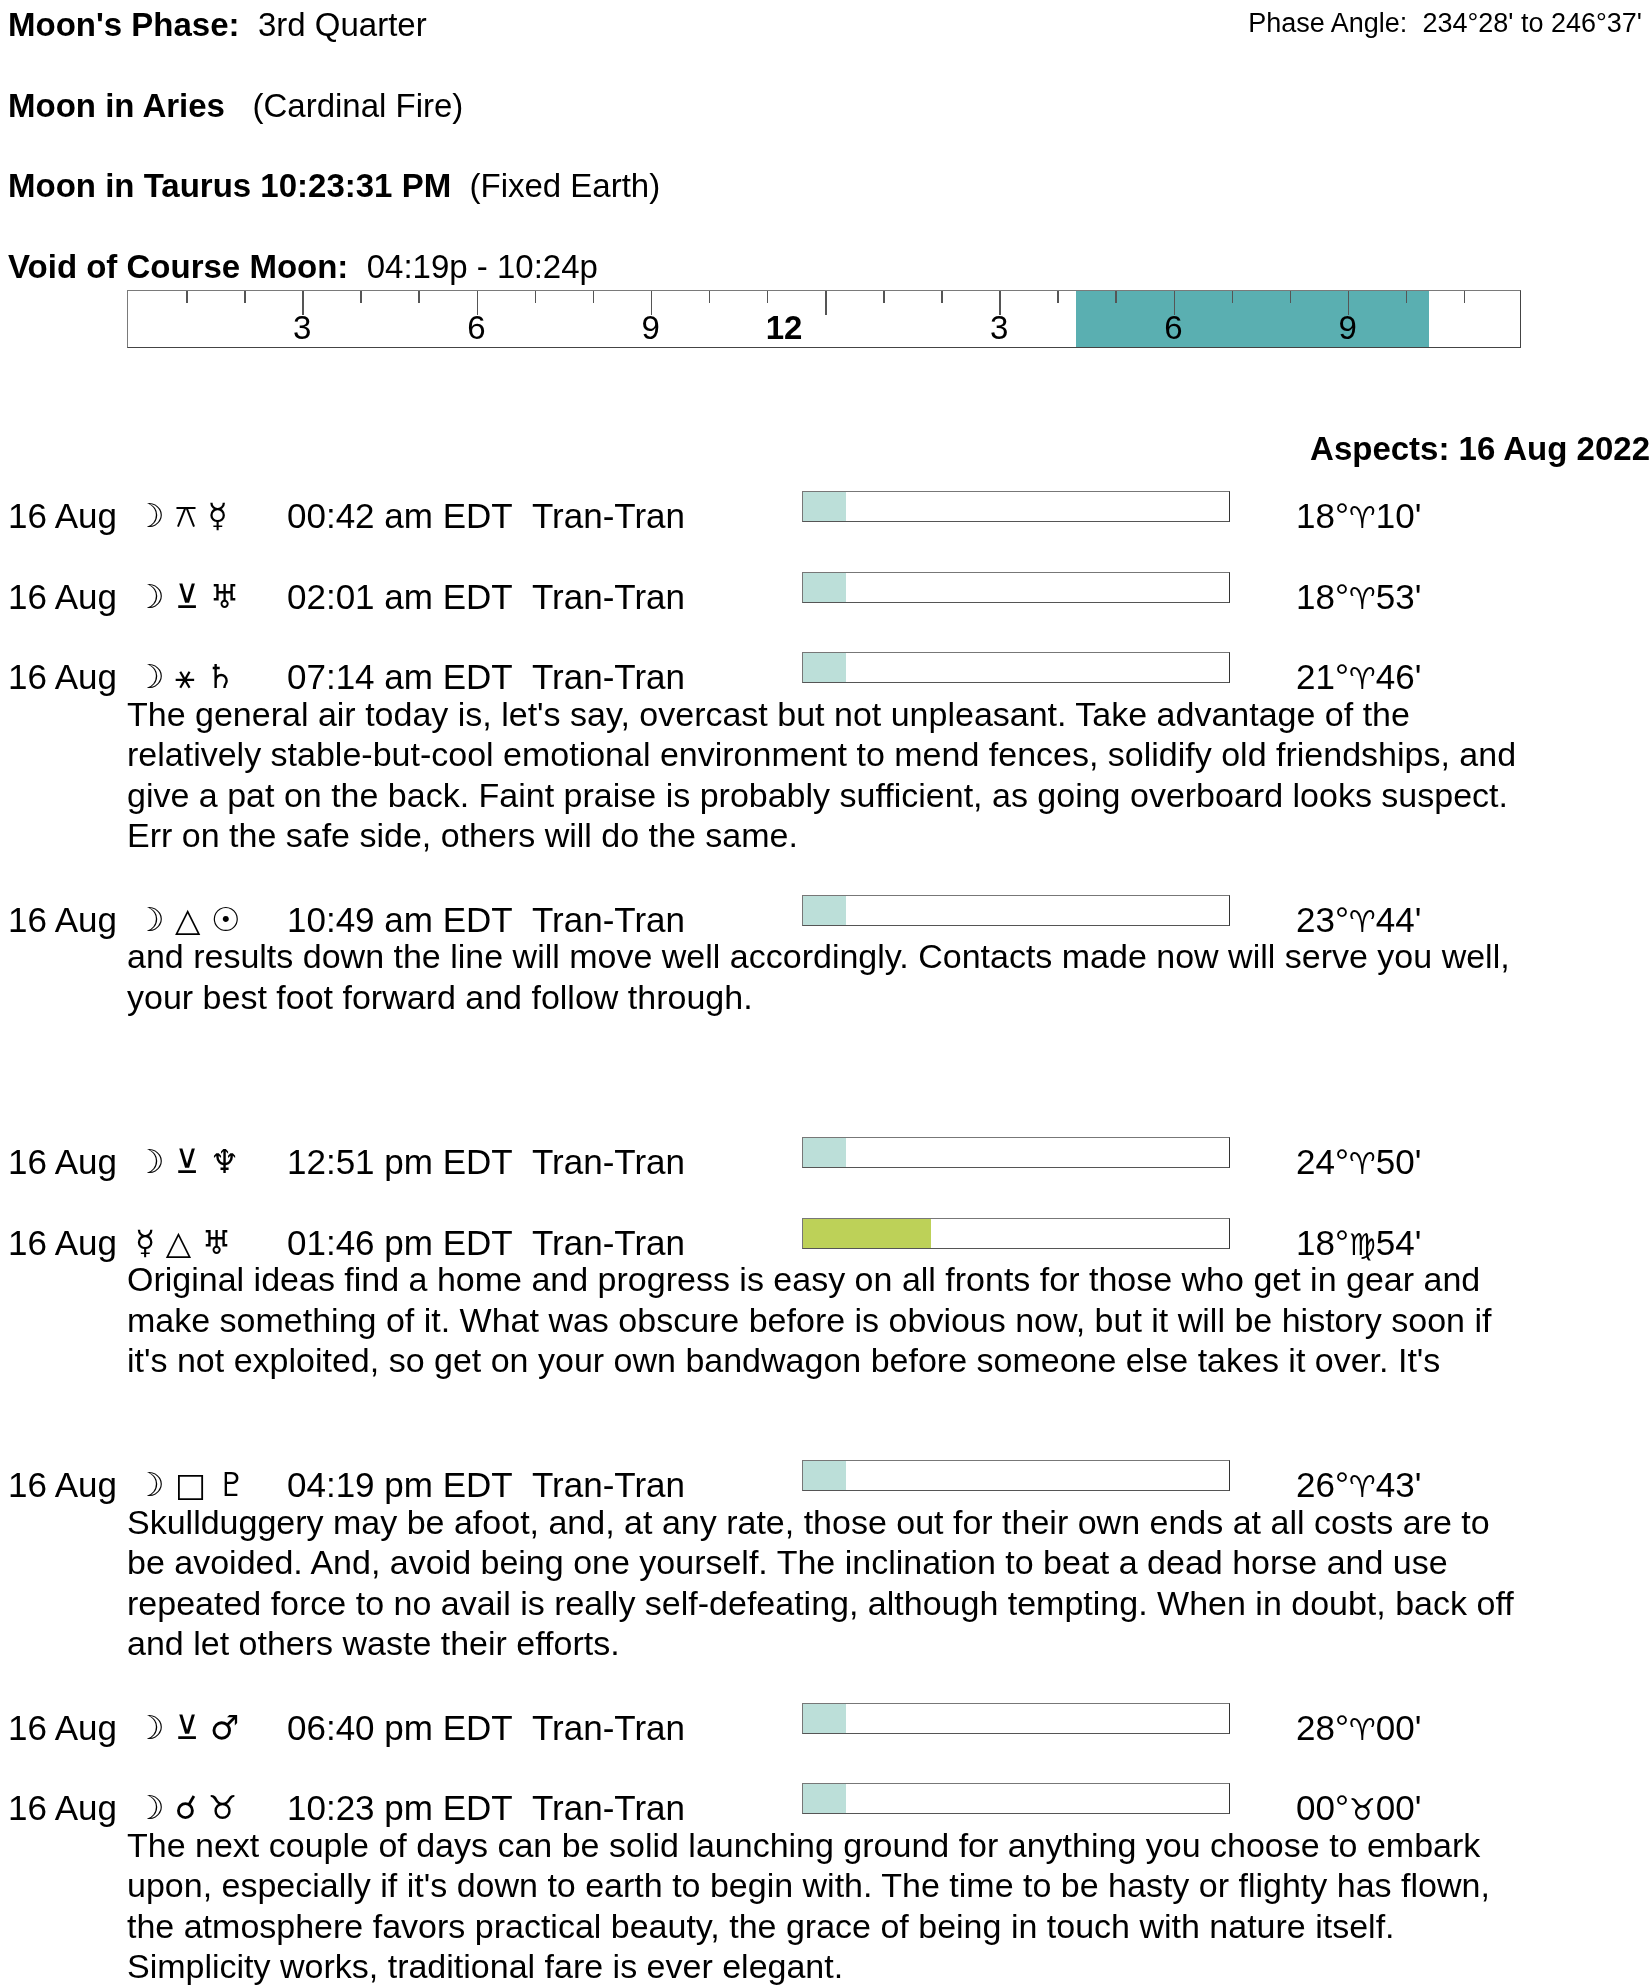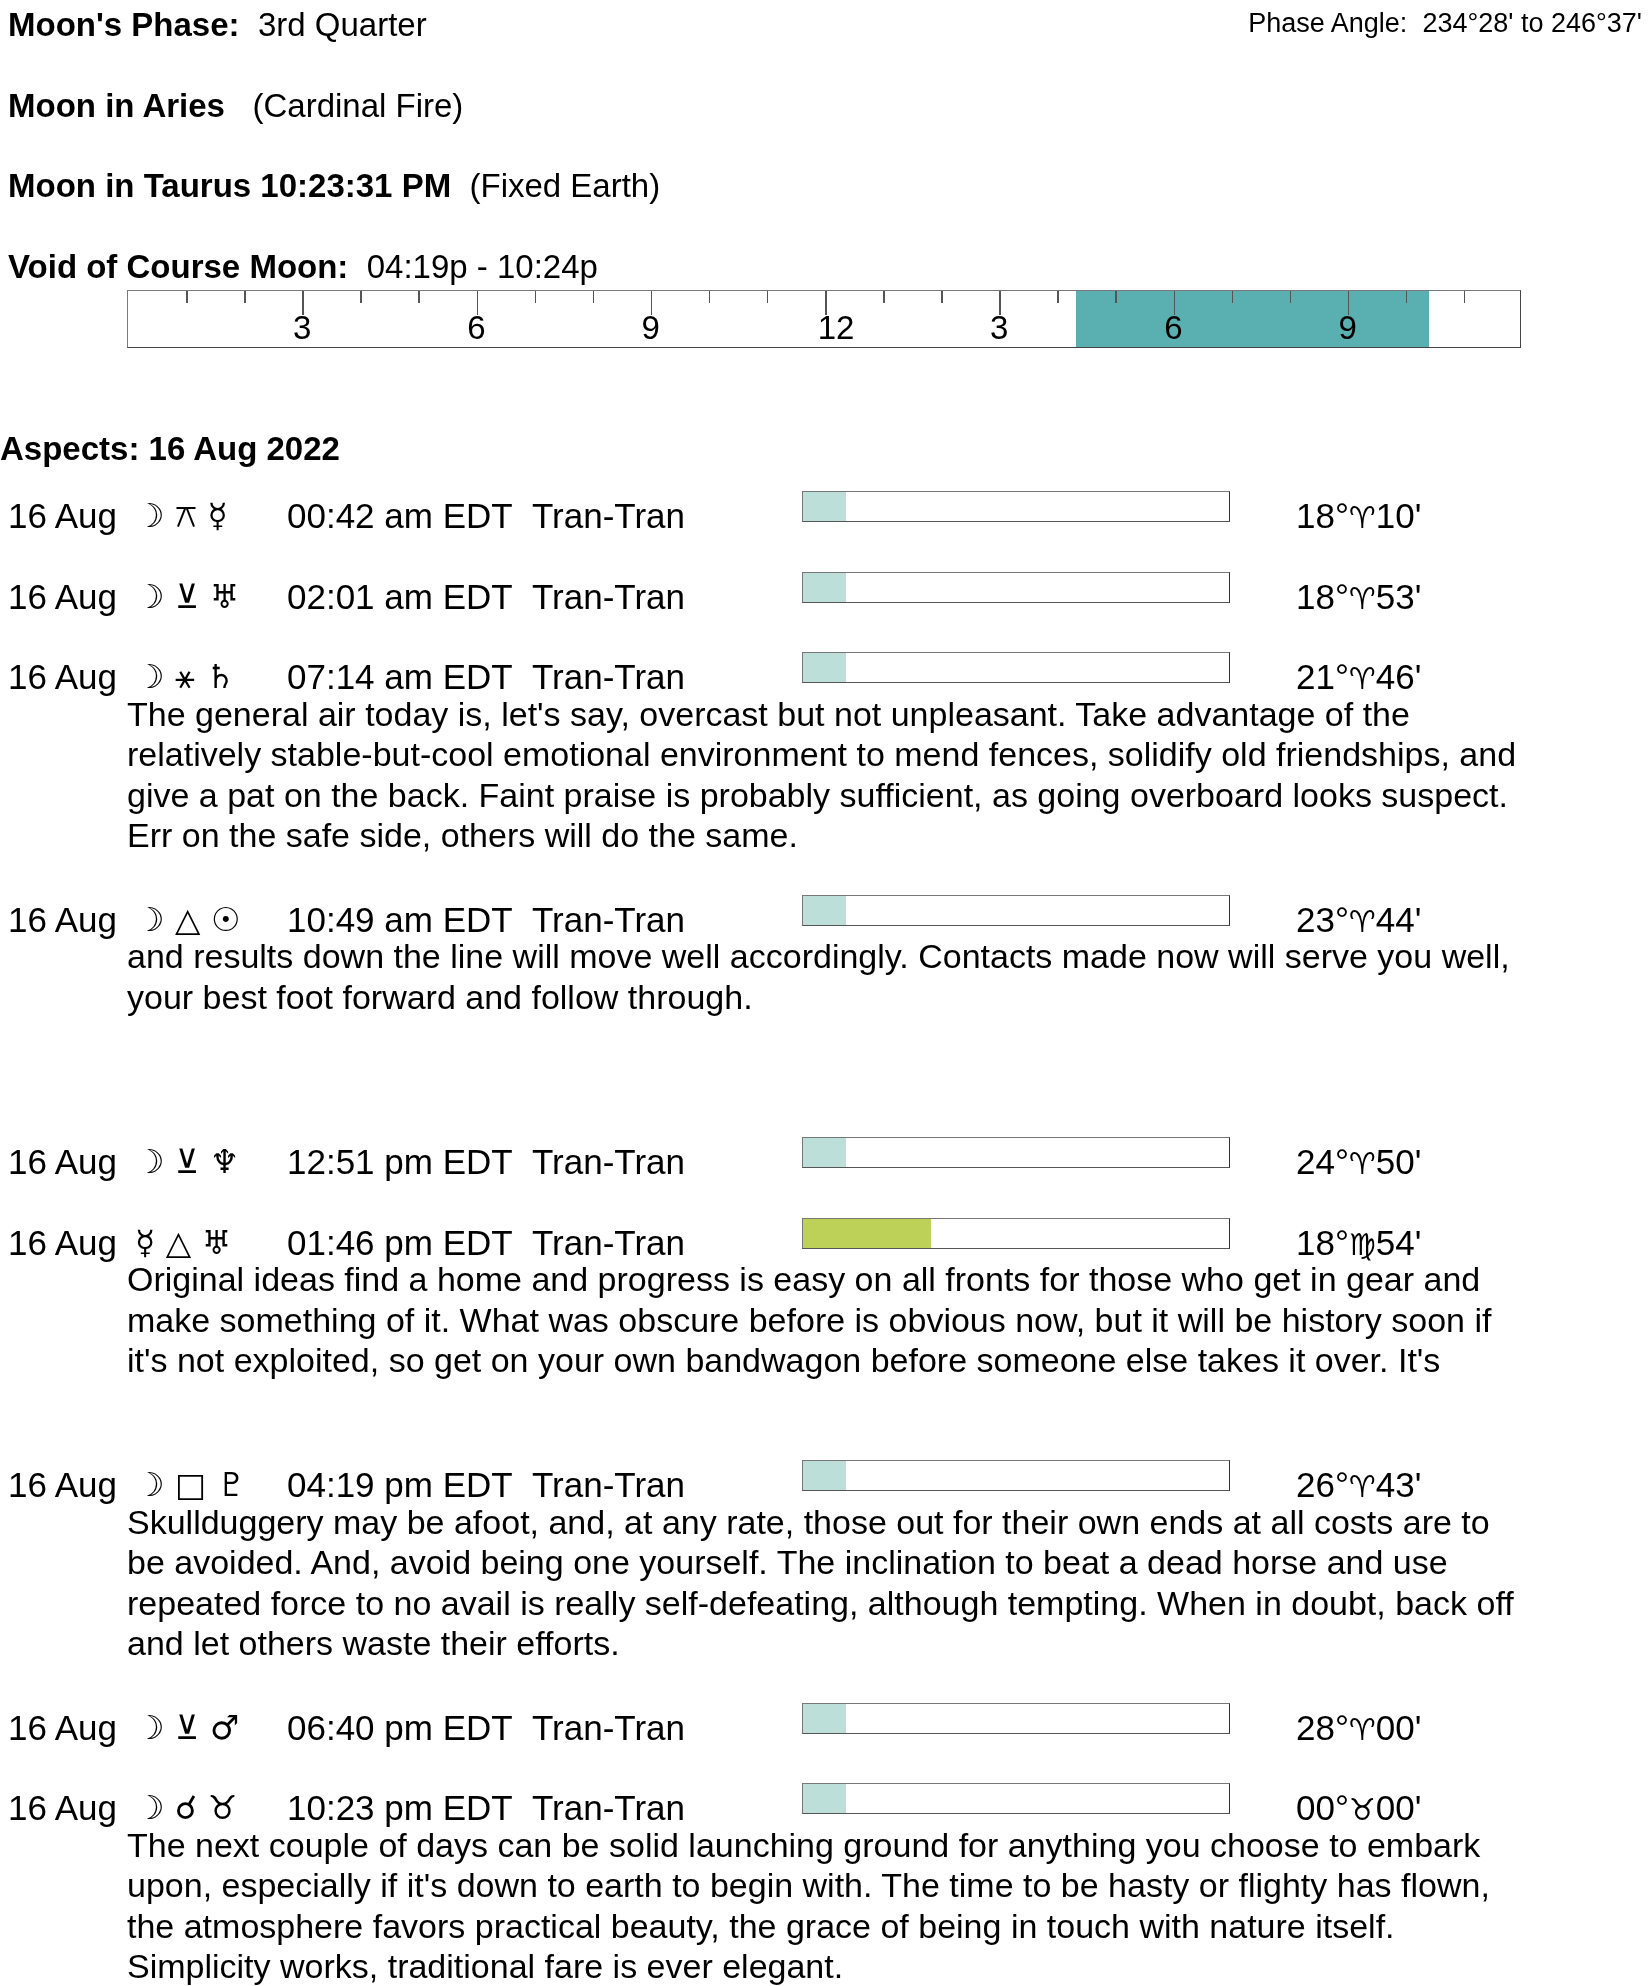--- a/index.html
+++ b/index.html
@@ -8,21 +8,21 @@
   .abs { position:absolute; white-space:nowrap; }
   .hdr { font-size:33px; left:8px; }
   .b { font-weight:bold; }
   .phase-angle { right:8px; top:8px; font-size:27px; }
   #timeline { position:absolute; left:127px; top:290px; width:1394px; height:58px;
               border:1.5px solid #7a7a7a; border-right-color:#444; border-bottom-color:#444;
               box-sizing:border-box; background:#fff; }
   #voc-fill { position:absolute; top:0; bottom:0; background:#5aafb1; }
   .tick { position:absolute; top:0; width:1.5px; background:#555; }
   .tlabel { position:absolute; top:18px; font-size:33px; transform:translateX(-50%); }
-  .aspects-title { position:absolute; top:430px; left:0; width:1650px; text-align:left;
+  .aspects-title { position:absolute; top:430px; left:0; width:1650px; text-align:right;
                    font-size:33px; font-weight:bold; }
   .row { position:absolute; left:0; width:1650px; height:40px; }
   .row .date { position:absolute; left:8px; top:0; font-size:35px; white-space:nowrap; }
   .row .glyphs { position:absolute; left:135px; top:0; font-size:33px; white-space:nowrap;
                  font-family:"DejaVu Sans", sans-serif; }
   .row .time { position:absolute; left:268px; top:0; font-size:35px; white-space:nowrap;margin-left:19px; }
   .row .kind { position:absolute; left:532px; top:0; font-size:35px; white-space:nowrap; }
   .row .bar { position:absolute; left:802px; top:-5px; width:428px; height:31px;
               border:1.5px solid #777; border-right-color:#333; border-bottom-color:#555;
               box-sizing:border-box; background:#fff; }
@@ -76,21 +76,21 @@
     <div class="tick" style="left: 987.417px; height: 12px;"></div>
     <div class="tick" style="left: 1045.5px; height: 24px;"></div>
     <div class="tick" style="left: 1103.58px; height: 12px;"></div>
     <div class="tick" style="left: 1161.67px; height: 12px;"></div>
     <div class="tick" style="left: 1219.75px; height: 24px;"></div>
     <div class="tick" style="left: 1277.83px; height: 12px;"></div>
     <div class="tick" style="left: 1335.92px; height: 12px;"></div>
     <div class="tlabel" style="left: 174.25px;">3</div>
     <div class="tlabel" style="left: 348.5px;">6</div>
     <div class="tlabel" style="left: 522.75px;">9</div>
-    <div class="tlabel" style="left: 708px;">12</div>
+    <div class="tlabel" style="left: 656px; font-weight: bold;">12</div>
     <div class="tlabel" style="left: 871.25px;">3</div>
     <div class="tlabel" style="left: 1045.5px;">6</div>
     <div class="tlabel" style="left: 1219.75px;">9</div>
   </div>
 
 <div class="aspects-title">Aspects: 16 Aug 2022</div>
 
 <div id="aspect-list">
     <div class="row" style="top: 496px;">
       <span class="date">16 Aug</span>

